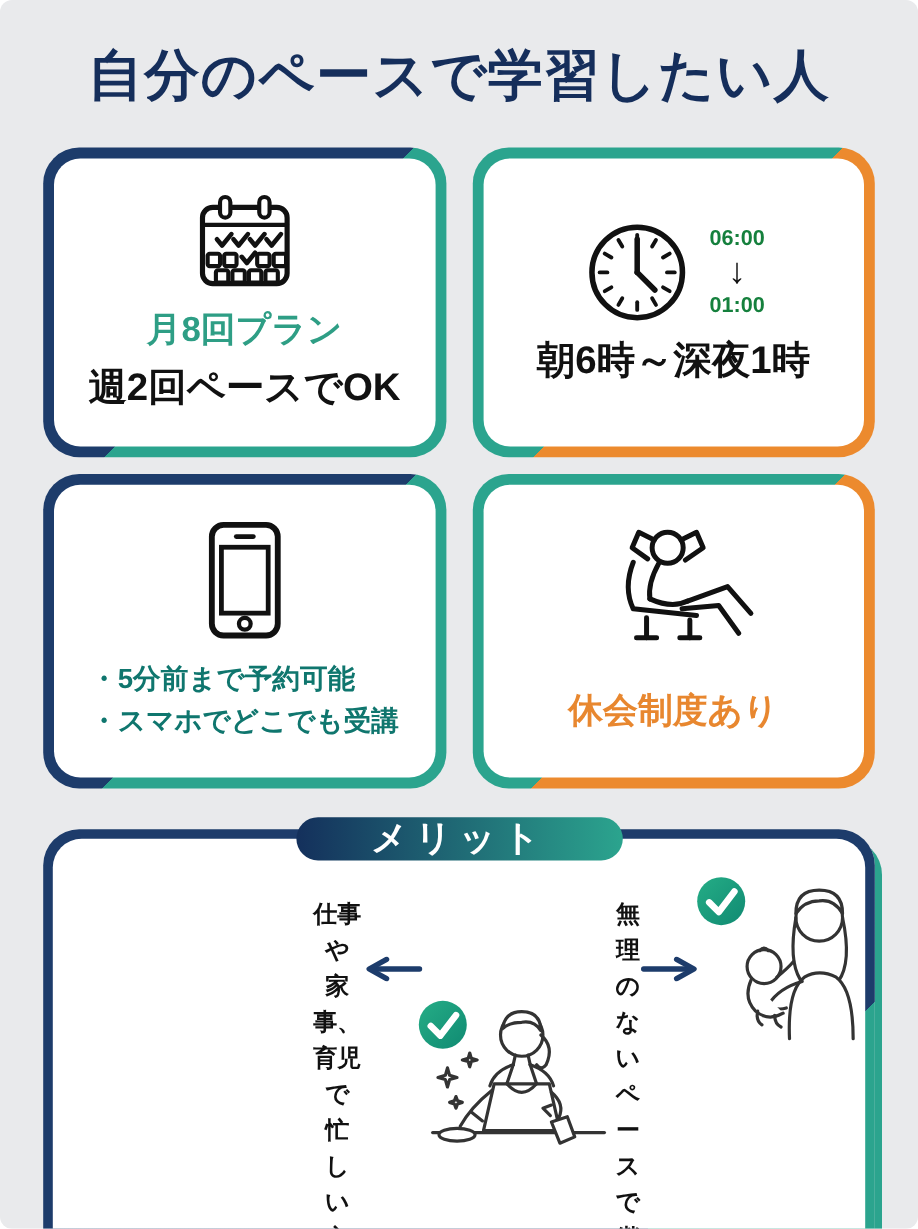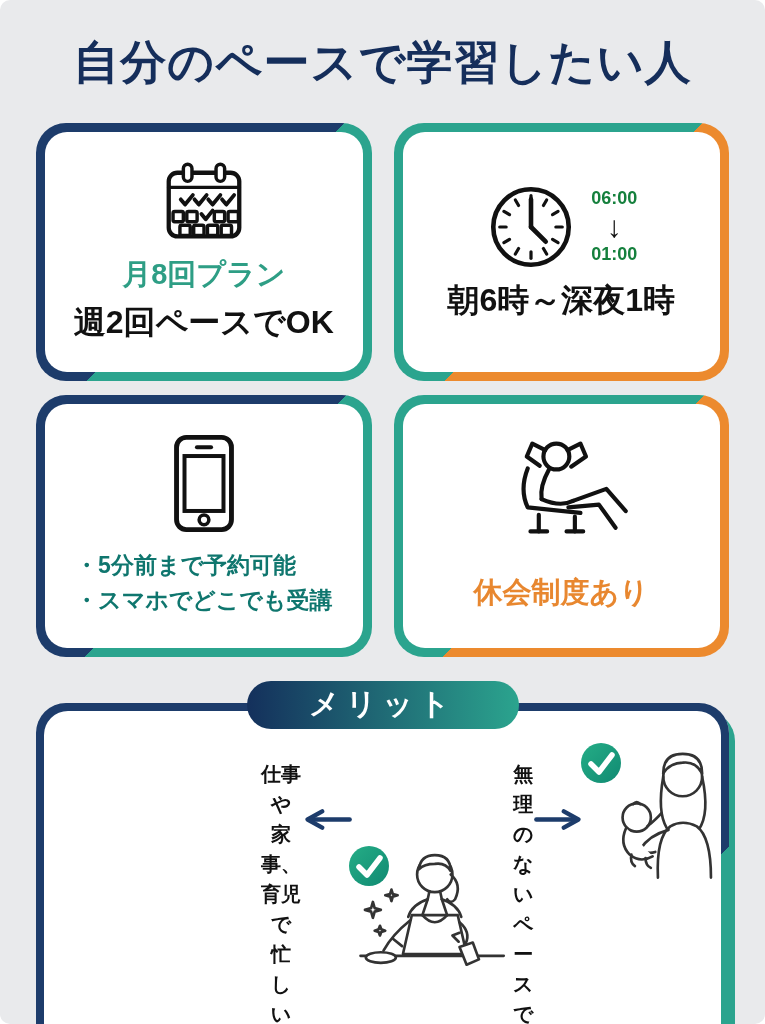--- a/index.html
+++ b/index.html
@@ -24,21 +24,21 @@
   .card-sub{font-size:32px;font-weight:800;color:#111;margin-top:6px;}
 
   .time-row{display:flex;align-items:center;gap:14px;}
   .time-col{display:flex;flex-direction:column;align-items:center;line-height:1.1;}
   .time-val{font-size:18px;font-weight:800;color:#15803d;}
   .down-arrow{font-size:30px;font-weight:900;color:#111;margin:2px 0;}
 
   .bullets{list-style:none;margin:14px 0 0;padding:0;font-size:23px;font-weight:800;
     color:#0f766e;line-height:1.55;text-align:left;}
 
-  .merit-badge{position:relative;z-index:2;width:272px;height:48px;margin:24px auto -26px;
+  .merit-badge{position:relative;z-index:2;width:272px;height:36px;margin:24px auto -26px;
     border-radius:28px;background:linear-gradient(90deg,#14305c,#2ba48e);
     display:flex;align-items:center;justify-content:center;
     color:#fff;font-size:30px;font-weight:900;letter-spacing:6px;}
 
   .merit-wrap{margin:0 36px;border-radius:30px;padding:8px;box-sizing:border-box;
     background:linear-gradient(135deg,#1d3c6b 55%,#2ba48e 55%);
     box-shadow:6px 8px 0 #2ba48e;}
   .merit-inner{background:#fff;border-radius:24px;padding:36px 12px 14px;
     display:flex;justify-content:space-between;align-items:flex-start;}
   .merit-col{display:flex;flex-direction:row;align-items:center;}

